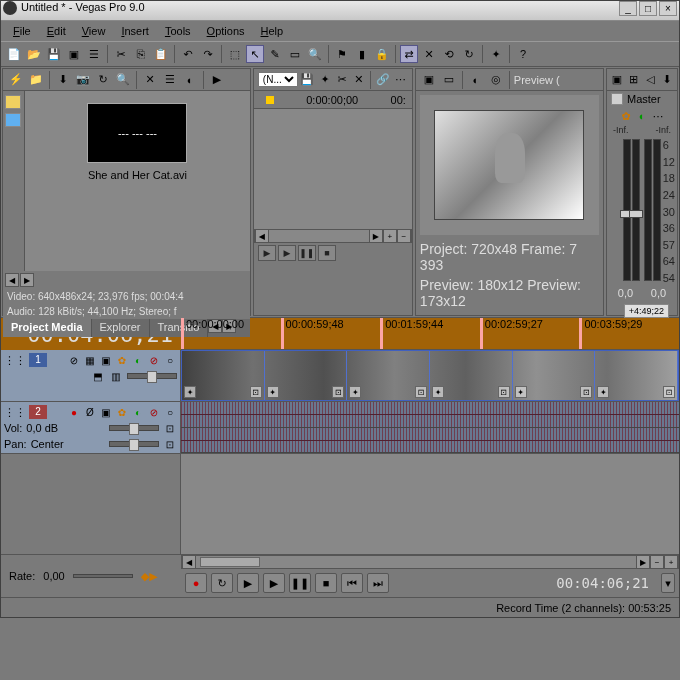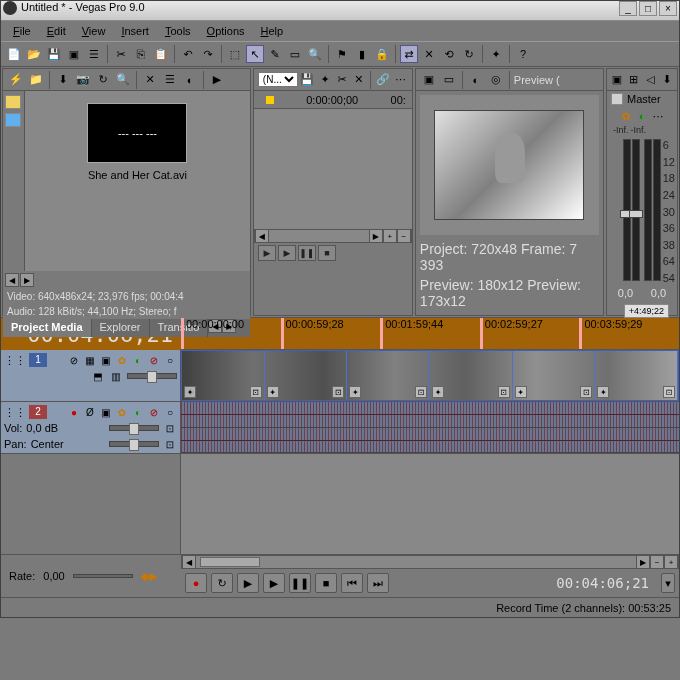--- a/index.html
+++ b/index.html
@@ -255,21 +255,21 @@
       </div>
       <div class="master-label">
         <div class="master-icon"></div>
         <span>Master</span>
       </div>
       <div class="mixer-row">
         <div class="mixer-icon gear">✿</div>
         <div class="mixer-icon green-circle">◐</div>
         <div class="mixer-icon">⋯</div>
       </div>
-      <div class="mixer-row" style="justify-content:flex-start;padding:0 6px">
+      <div class="mixer-row" style="justify-content:space-between;padding:0 6px">
         <span style="font-size:9px;color:#222">-Inf.</span>
         <span style="font-size:9px;color:#222">-Inf.</span>
       </div>
       <div class="meters">
         <div style="display:flex;gap:1px;position:relative">
           <div class="meter">
               <div class="fader"></div>
             </div>
           <div class="meter">
               <div class="fader"></div>
@@ -279,21 +279,21 @@
           <div class="meter"></div>
           <div class="meter"></div>
         </div>
         <div class="meter-scale">
           <span>6</span>
             <span>12</span>
             <span>18</span>
           <span>24</span>
             <span>30</span>
             <span>36</span>
-          <span>38</span>
+          <span>57</span>
             <span>64</span>
             <span>54</span>
         </div>
       </div>
       <div class="mixer-bottom">
         <span>0,0</span>
         <span>0,0</span>
       </div>
     </div>
   </div>
@@ -302,21 +302,21 @@
     <div class="timeline-header">
       <div class="timeline-spacer">
         <div class="timecode">00:04:06;21</div>
       </div>
       <div class="timeline-ruler">
         <div class="marker-flag">+4:49;22</div>
         <div class="ruler-tick">
             <span>00:00:00;00</span>
           </div>
         <div class="ruler-tick">
-            <span>00:00:59;28</span>
+            <span>00:00:59;48</span>
           </div>
         <div class="ruler-tick">
             <span>00:01:59;44</span>
           </div>
         <div class="ruler-tick">
             <span>00:02:59;27</span>
           </div>
         <div class="ruler-tick">
             <span>00:03:59;29</span>
           </div>

